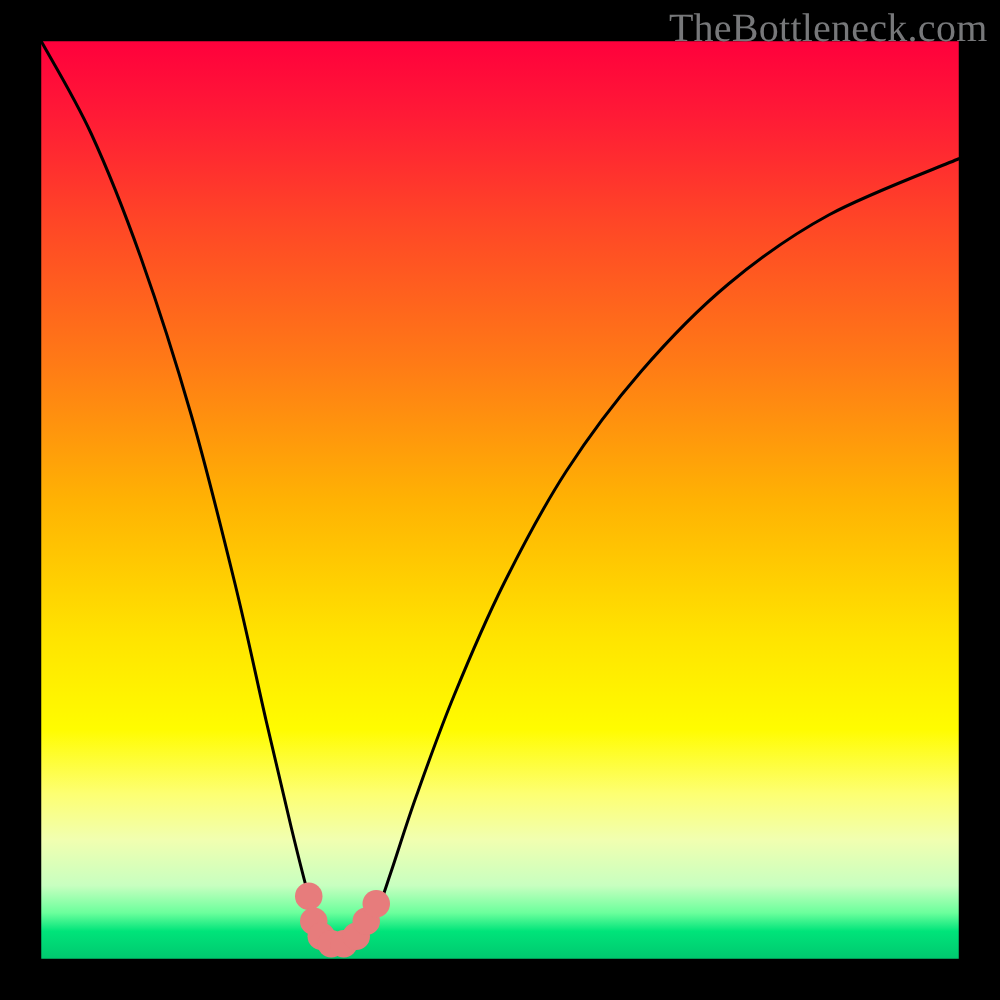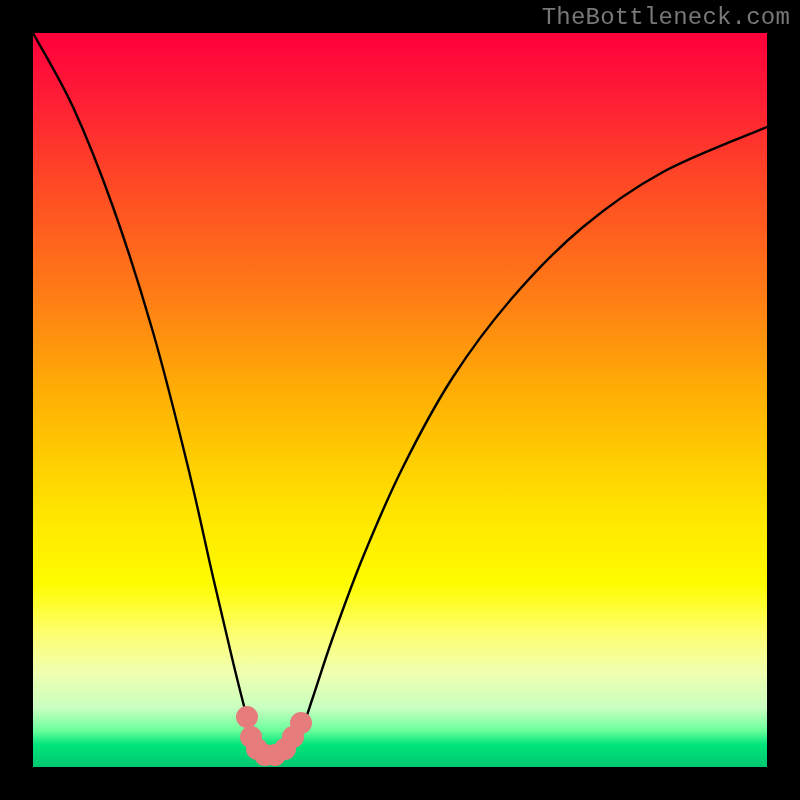--- a/index.html
+++ b/index.html
@@ -23,22 +23,22 @@
       #c8ffc0 92%,
       #6bff9c 95%,
       #00e47a 97%,
       #00c86f 100%
     );
   }
   .watermark {
     position: absolute;
     top: 4px;
     right: 10px;
-    font-family: Liberation Mono, monospace;
-    font-size: 24px;
+    font-family: Liberation Serif, serif;
+    font-size: 32px;
     color: #77787a;
     letter-spacing: 0.2px;
     z-index: 5;
   }
   svg.curve {
     position: absolute;
     left: 0; top: 0;
     width: 734px; height: 734px;
     overflow: visible;
   }

